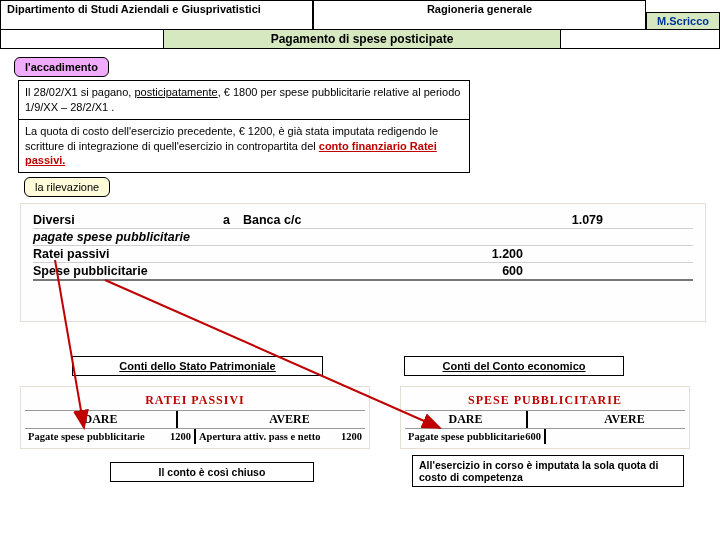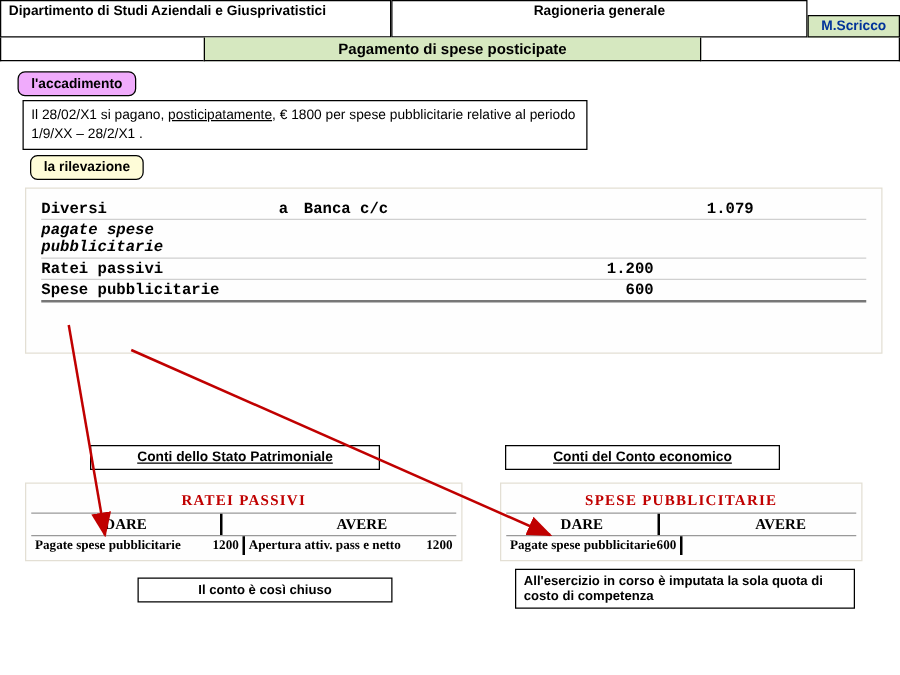--- a/index.html
+++ b/index.html
@@ -6,28 +6,28 @@
   .hdr { display:flex; }
   .hdr-cell { border:1px solid #000; padding:2px 6px; font-weight:bold; font-size:11px; }
   .hdr-dept { width:299px; background:#fff; }
   .hdr-course { flex:1; text-align:center; background:#fff; }
   .hdr-auth { width:60px; background:#d6e8c0; color:#003399; text-align:center;margin-top:12px; }
   .subtitle-wrap { display:flex; }
   .sub-sp { width:162px; border-left:1px solid #000; border-bottom:1px solid #000;}
   .subtitle { flex:1; border:1px solid #000; border-top:0; background:#d6e8c0; text-align:center; font-weight:bold; padding:2px; font-size:12px;}
   .sub-sp2 { width:158px; border-right:1px solid #000; border-bottom:1px solid #000;}
   .tab { display:inline-block; background:#f0abfc; border:1px solid #000; border-radius:6px; padding:3px 10px; margin:8px 0 0 14px; font-weight:bold; font-size:11px;}
-  .tab2 { display:inline-block; background:#fefcd8; border:1px solid #000; border-radius:6px; padding:3px 10px; margin:4px 0 0 24px; font-weight:bold; font-size:11px;}
+  .tab2 { display:inline-block; background:#fefcd8; border:1px solid #000; border-radius:6px; padding:3px 10px; margin:4px 0 0 24px; font-weight:normal; font-size:11px;}
   .textbox { border:1px solid #000; margin:3px 0 0 18px; width:450px; }
   .textbox .row { padding:4px 6px; border-bottom:1px solid #000; font-size:11px; line-height:1.35;}
   .textbox .row:last-child { border-bottom:0;}
   .u { text-decoration:underline; }
   .red-u { color:#c00000; text-decoration:underline; font-weight:bold;}
   .journal { margin:6px 0 0 20px; width:660px; border:1px solid #e3dfd4; padding:8px 12px 40px 12px; background:#fefefe; position:relative;}
-  .journal-inner { font-family:Liberation Mono, monospace; font-size:12.5px; font-weight:bold; position:relative;}
+  .journal-inner { font-family:Liberation Sans, sans-serif; font-size:12.5px; font-weight:bold; position:relative;}
   .jr-line { display:flex; border-bottom:1px solid #d0d0d0; padding:1px 0;}
   .jr-c1 { width:190px;}
   .jr-c2 { width:200px;}
   .jr-c3 { width:80px; text-align:right;}
   .jr-c4 { width:80px; text-align:right;}
   .italic { font-style:italic;}
   .panel-title { border:1px solid #000; background:#fff; text-align:center; font-weight:bold; padding:3px 8px; font-size:11px; text-decoration:underline;}
   .t-title { font-family:"Times New Roman",serif; font-weight:bold; color:#c00000; text-align:center; font-size:12px; padding:2px 0; border-bottom:1px solid #999; letter-spacing:1px;}
   .t-cols { display:flex; font-family:"Times New Roman",serif; font-size:12px; font-weight:bold; border-bottom:1px solid #999;gap:36px;}
   .t-col { flex:1; text-align:center; padding:1px 0;}
@@ -55,20 +55,23 @@
   <div class="subtitle"><span>Pagamento di spese posticipate</span></div>
   <div class="sub-sp2"></div>
 </div>
 
 <div class="tab"><span>l'accadimento</span></div>
 
 <div class="textbox">
   <div class="row">
     <span>Il 28/02/X1 si pagano, </span><span class="u">posticipatamente</span><span>, € 1800 per spese pubblicitarie relative al periodo  1/9/XX – 28/2/X1 .</span>
   </div>
+  <div class="row">
+    <span>La quota di costo dell'esercizio precedente, € 1200, è già stata imputata redigendo le scritture di integrazione di quell'esercizio in contropartita del </span><span class="red-u">conto finanziario Ratei passivi.</span>
+  </div>
 </div>
 
 <div class="tab2"><span>la rilevazione</span></div>
 
 <div class="journal">
   <div class="journal-inner">
     <div class="jr-line">
       <div class="jr-c1"><span>Diversi</span></div>
       <div style="width:20px;"><span>a</span></div>
       <div class="jr-c2"><span>Banca c/c</span></div>
@@ -92,21 +95,21 @@
       <div class="jr-c1"><span>Spese pubblicitarie</span></div>
       <div style="width:20px;"></div>
         <div class="jr-c2"></div>
       <div class="jr-c3"><span>600</span></div>
       <div class="jr-c4"></div>
     </div>
   </div>
 </div>
 
 
-<div style="position:absolute; left:72px; top:356px; width:232px;">
+<div style="position:absolute; left:72px; top:356px; width:251px;">
   <div class="panel-title"><span>Conti dello Stato Patrimoniale</span></div>
 </div>
 <div style="position:absolute; left:404px; top:356px; width:220px;">
   <div class="panel-title"><span>Conti del Conto economico</span></div>
 </div>
 
 <div class="acc-panel" style="position:absolute; left:20px; top:386px; width:340px;">
   <div class="t-title"><span>RATEI PASSIVI</span></div>
   <div class="t-cols">
     <div class="t-col left"><span>DARE</span></div>

